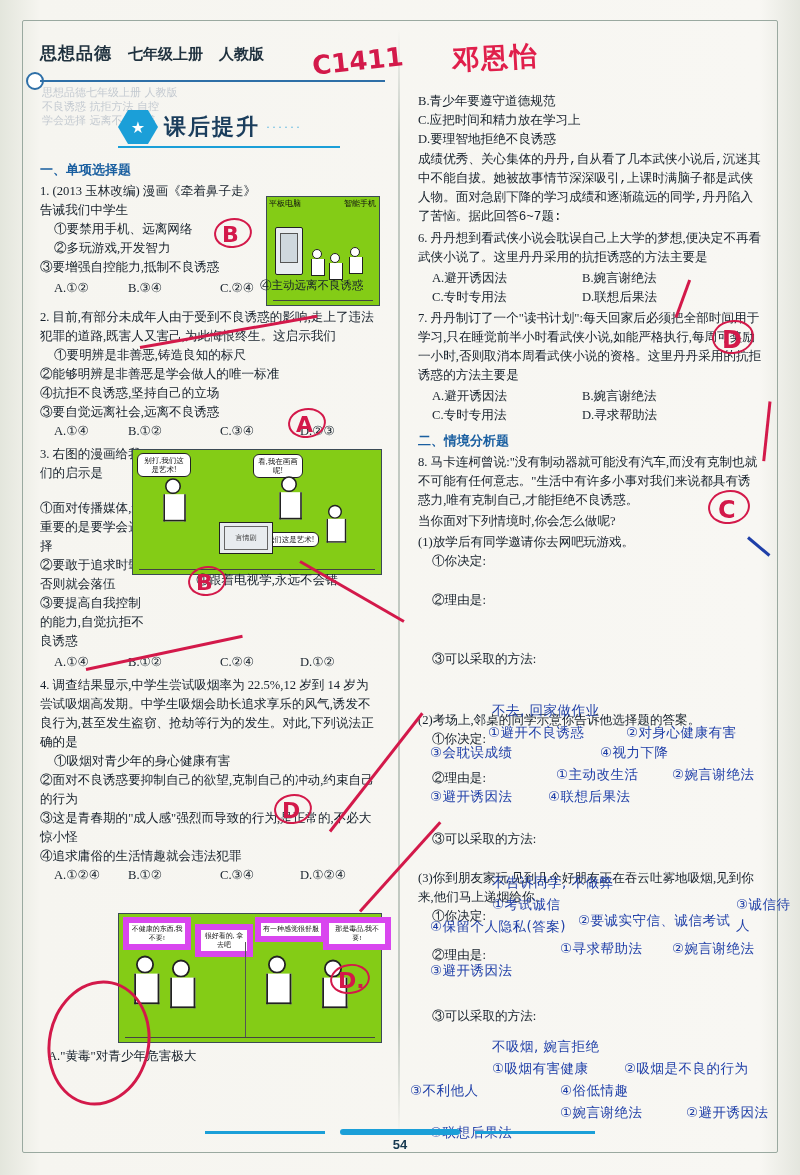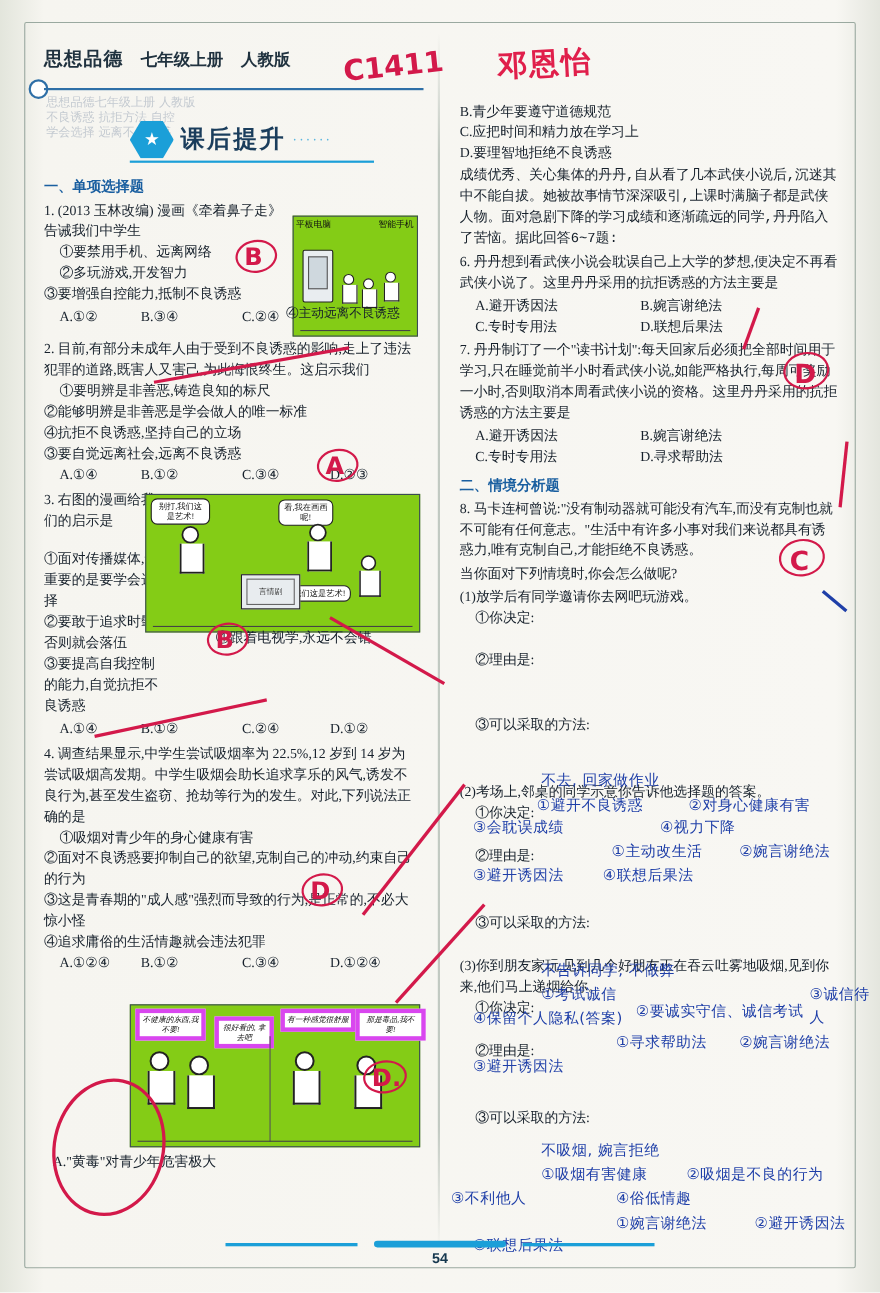--- a/index.html
+++ b/index.html
@@ -189,28 +189,27 @@
     color: #111;
     text-align: center;
   }
   
   .fig3 {
     position: absolute;
     left: 86px; top: 6px;
     width: 286px; height: 140px;
   }
   .sign {
-    border: 4px solid #d946ef;
+    border: 6px solid #d946ef;
     background: #fff;
     font-size: 7px;
     line-height: 8.5px;
     padding: 2px;
     text-align: center;
     color: #111;
-    font-style: italic;
   }
   
   .hw {
     position: absolute;
     font-family: "DejaVu Sans", sans-serif;
     color: #d3194a;
     pointer-events: none;
   }
   .hw-big {
     font-size: 26px;

